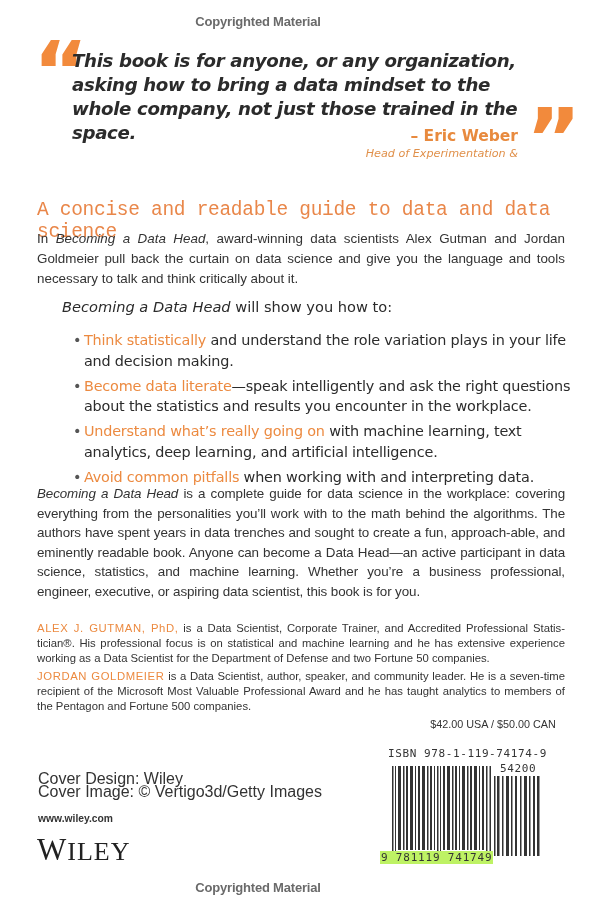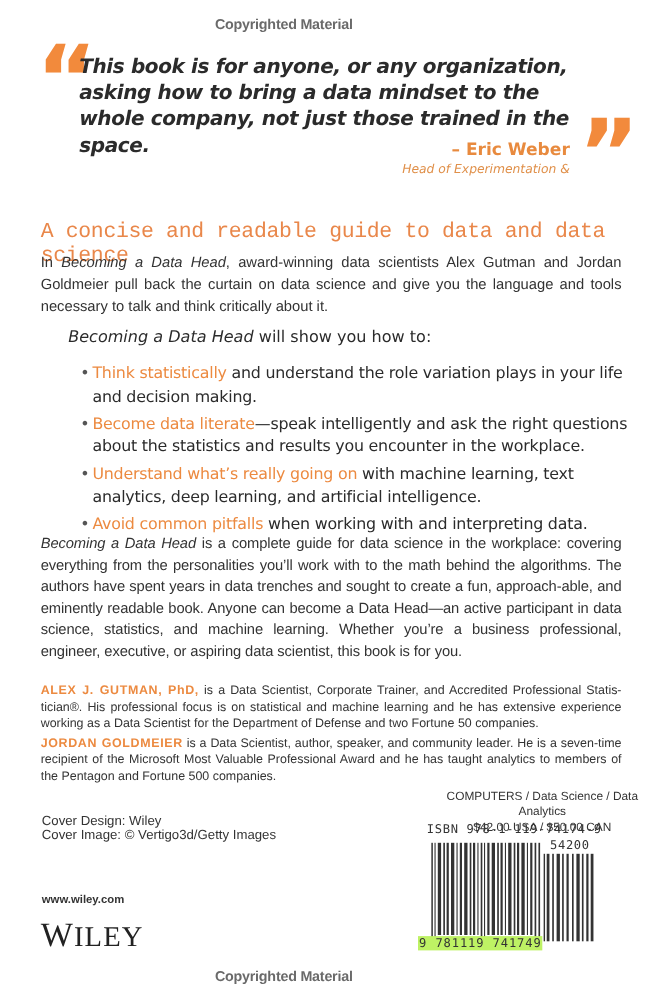--- a/index.html
+++ b/index.html
@@ -14,28 +14,28 @@
   .intro { left:37px; top:229px; width:528px; font-size:13.4px; line-height:20px; color:#333; text-align:justify; }
   .intro i, .para i { font-style:italic; }
   .howto { left:62px; top:298px; font-family:"DejaVu Sans", sans-serif; font-size:14.6px; color:#2b2b2b; }
   .howto i { font-style:italic; }
   .bullets { left:62px; top:319px; width:500px; margin:11px; padding:0; list-style:none; font-family:"DejaVu Sans", sans-serif; font-size:14.4px; line-height:20.5px; color:#2b2b2b; letter-spacing:-0.2px; }
   .bullets li { position:relative; padding-left:11px; margin-bottom:4.5px; }
   .bullets li::before { content:"•"; position:absolute; left:0; top:0; color:#555; }
   .hl { color:#ec8a40; }
   .para { left:37px; top:484px; width:528px; font-size:13.4px; line-height:19.5px; color:#333; text-align:justify; letter-spacing:-0.1px; }
   .bio { left:37px; width:528px; font-size:11.3px; line-height:15px; color:#333; text-align:justify; }
-  .bio b { color:#ec8a40; font-weight:bold; letter-spacing:0.6px;margin-top:18px; }
+  .bio b { color:#ec8a40; font-weight:normal; letter-spacing:0.6px;margin-top:18px; }
   .category { left:398px; top:717px; width:190px; text-align:center; font-size:10.8px; line-height:14px; color:#333; }
   .isbn { left:388px; top:747px; font-family:"DejaVu Sans Mono", monospace; font-size:11px; color:#333; letter-spacing:0.6px; }
   .price-code { left:500px; top:762px; font-family:"DejaVu Sans Mono", monospace; font-size:11px; color:#333; letter-spacing:0.6px; }
   .barcode { left:392px; top:766px; width:100px; height:90px; }
   .barcode2 { left:494px; top:776px; width:46px; height:80px; }
   .ean-text { left:380px; top:851px; font-family:"DejaVu Sans Mono", monospace; font-size:11px; color:#333; letter-spacing:0.8px; background:#bef264; padding:0 1px; }
-  .credits { left:38px; top:740px; font-size:12px; line-height:13px; color:#333; }
+  .credits { left:38px; top:772px; font-size:16px; line-height:13px; color:#333; }
   .site { left:38px; top:813px; font-size:10.3px; font-weight:bold; color:#333; }
   .wiley { left:37px; top:832px; font-family:"Liberation Serif", serif; font-size:31px; color:#222; letter-spacing:1px; }
   .wiley .sc { font-size:26px; }
 </style>
 </head>
 <body>
 
 <div class="abs copyright" style="top:14px;">Copyrighted Material</div>
 
 <div class="abs qmark" style="left:33px; top:30px;">“</div>
@@ -58,21 +58,20 @@
   <li><span class="hl">Understand what’s really going on</span><span> with machine learning, text analytics,  deep learning, and artificial intelligence.</span></li>
   <li><span class="hl">Avoid common pitfalls</span><span> when working with and interpreting data.</span></li>
 </ul>
 
 <div class="abs para"><i>Becoming a Data Head</i><span> is a complete guide for data science in the workplace: covering everything from the personalities you’ll work with to the math behind the algorithms. The authors have spent years in data trenches and sought to create a fun, approach-able, and eminently readable book. Anyone can become a Data Head—an active participant in data science, statistics, and machine learning. Whether you’re a business professional, engineer, executive, or aspiring data scientist, this book is for you.</span></div>
 
 <div class="abs bio" style="top:621px;"><b>ALEX J. GUTMAN, PhD,</b><span> is a Data Scientist, Corporate Trainer, and Accredited Professional Statis-tician®. His professional focus is on statistical and machine learning and he has extensive experience working as a Data Scientist for the Department of Defense and two Fortune 50 companies.</span></div>
 <div class="abs bio" style="top:669px;"><b>JORDAN GOLDMEIER</b><span> is a Data Scientist, author, speaker, and community leader. He is a seven-time recipient of the Microsoft Most Valuable Professional Award and he has taught analytics to members of the Pentagon and Fortune 500 companies.</span></div>
 
 <div class="abs category">
-  <div>COMPUTERS / Data Science / Data Analytics</div>
   <div>$42.00 USA / $50.00 CAN</div>
 </div>
 
 <div class="abs isbn">ISBN 978-1-119-74174-9</div>
 <div class="abs price-code">54200</div>
 
 <svg class="abs barcode" viewBox="0 0 100 90" preserveAspectRatio="none">
   <g fill="#333">
     <rect x="0" y="0" width="1.5" height="90"></rect>
       <rect x="3" y="0" width="1" height="90"></rect>

